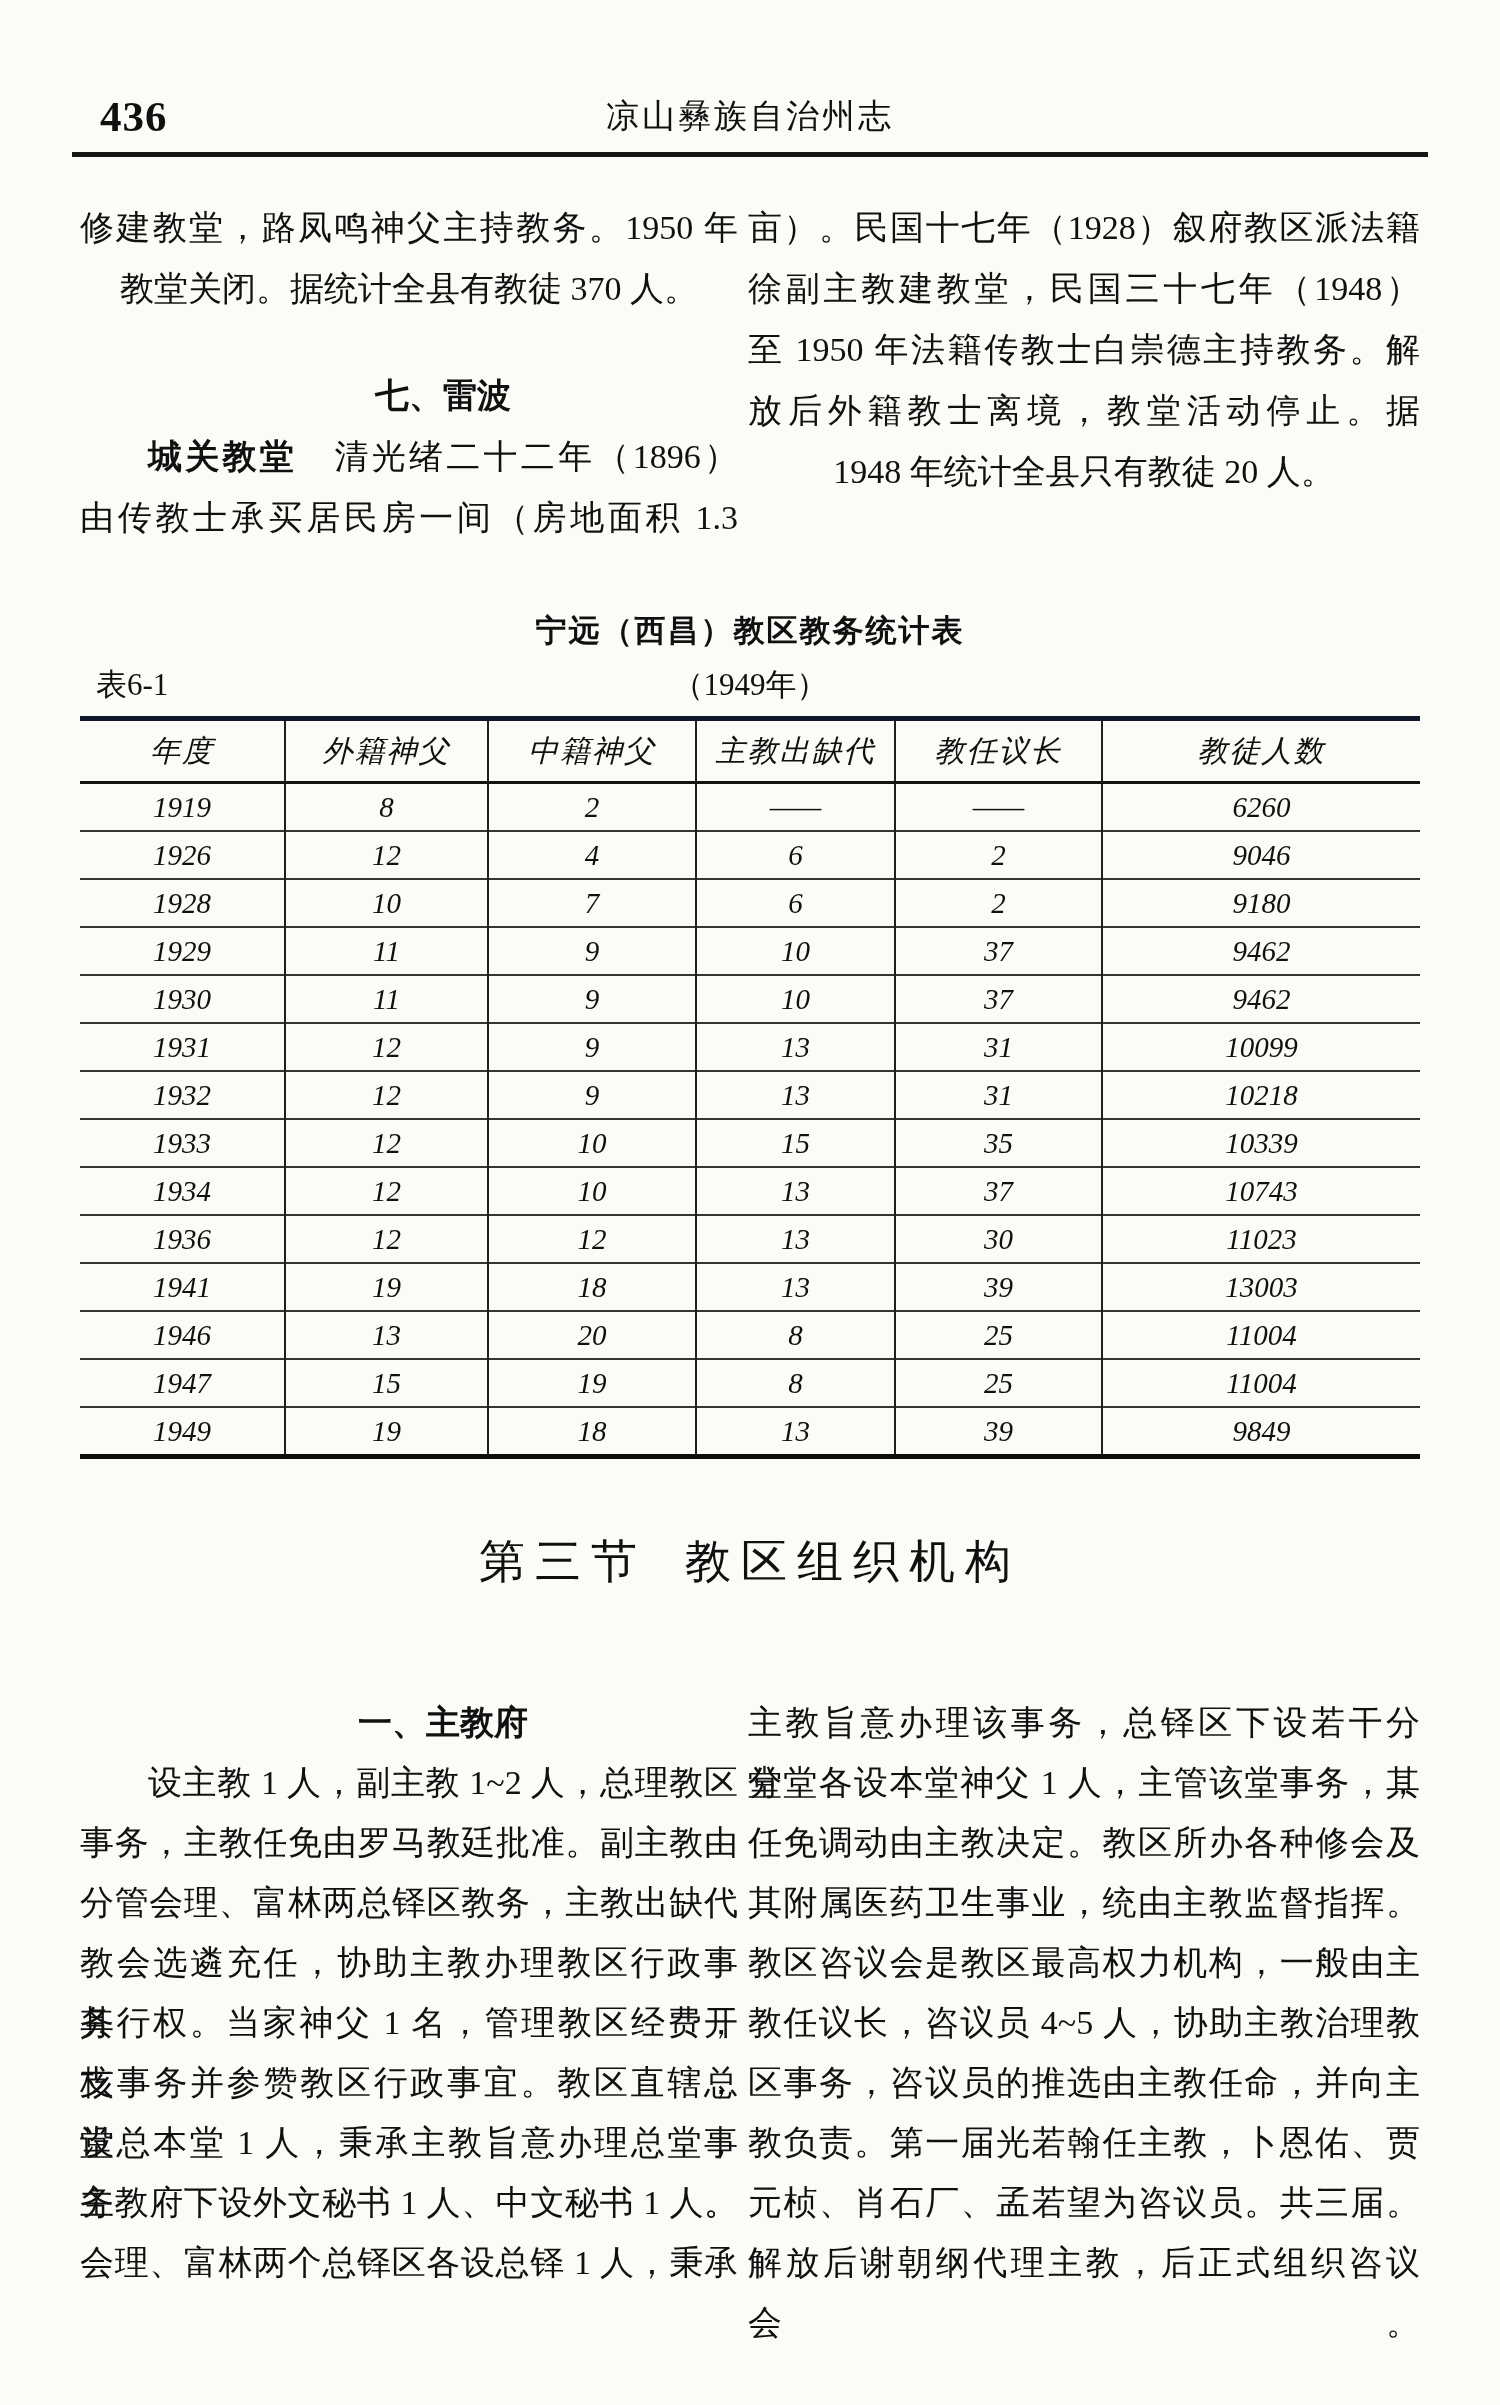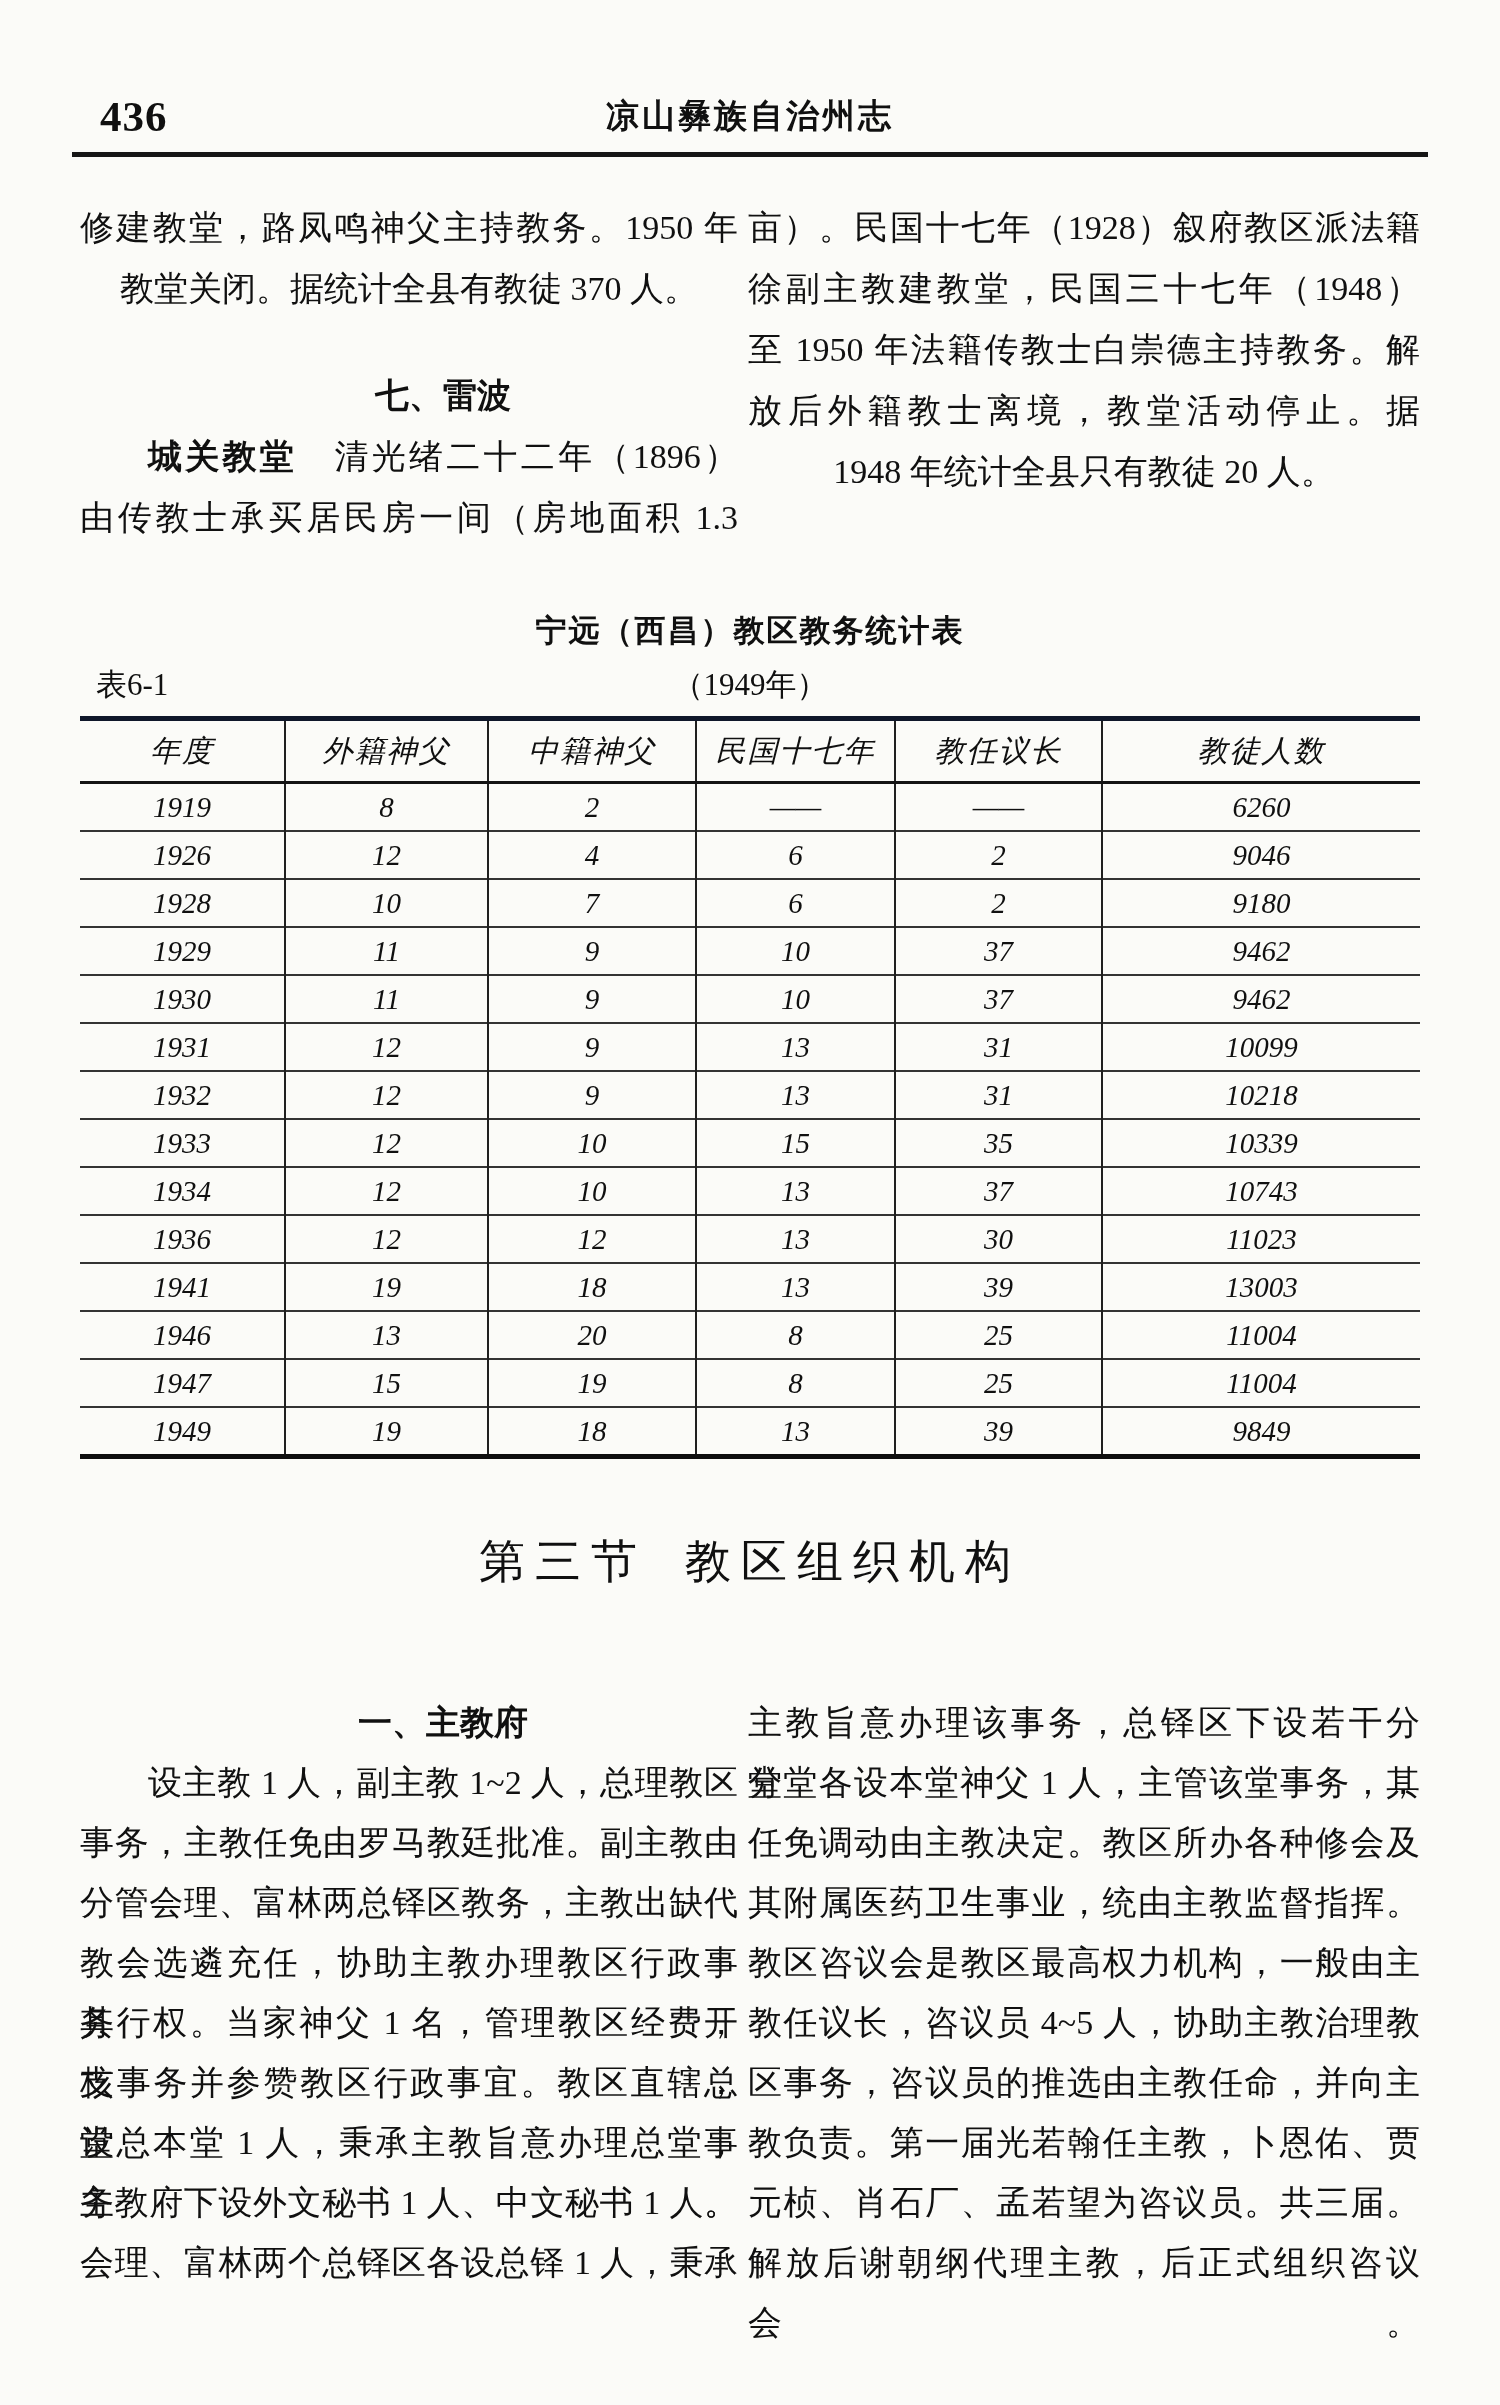--- a/index.html
+++ b/index.html
@@ -34,21 +34,21 @@
     font-weight: 700;
     letter-spacing: 1px;
   }
   .book-title {
     position: absolute;
     left: 0;
     right: 0;
     top: 2px;
     text-align: center;
     font-size: 33px;
-    font-weight: 700;
+    font-weight: 400;
     letter-spacing: 3px;
   }
   .header-rule {
     margin: 12px 72px 0 72px;
     height: 5px;
     background: #161616;
   }
 
   
   .two-col {
@@ -182,21 +182,21 @@
       <col style="width:208px">
       <col style="width:199px">
       <col style="width:207px">
       <col style="width:318px">
     </colgroup>
     <thead>
       <tr>
         <th>年度</th>
         <th>外籍神父</th>
         <th>中籍神父</th>
-        <th>民国十七年</th>
+        <th>主教出缺代</th>
         <th>教任议长</th>
         <th>教徒人数</th>
       </tr>
     </thead>
     <tbody>
         <tr>
           <td>1919</td>
           <td>8</td>
           <td>2</td>
           <td>——</td>

